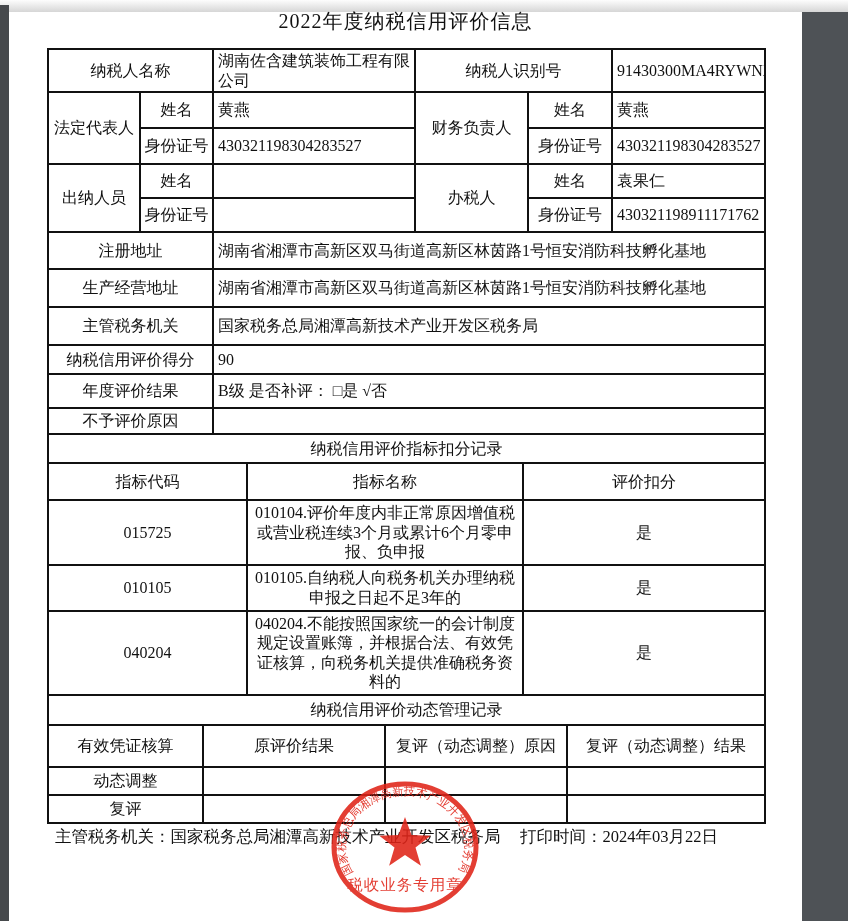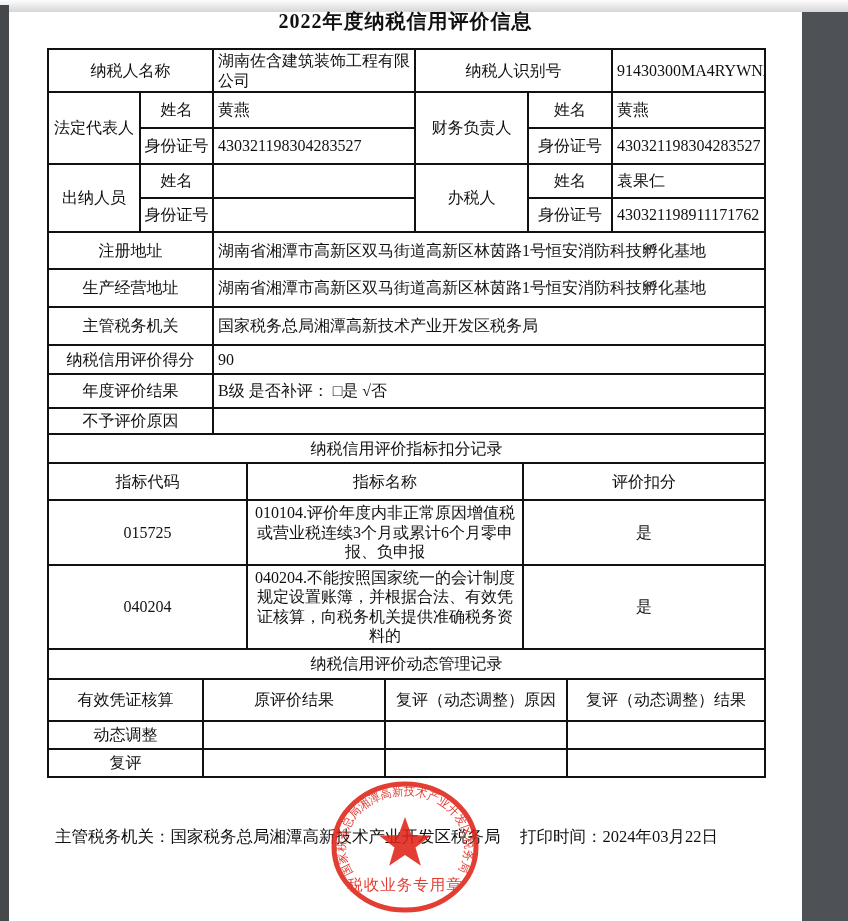--- a/index.html
+++ b/index.html
@@ -8,21 +8,21 @@
     font-family: "Liberation Serif", "DejaVu Serif", serif;
     background:#ffffff; color:#111;
     position:relative; overflow:hidden;
   }
   .top-band { position:absolute; left:0; top:0; width:848px; height:12px;
     background:linear-gradient(#fdfdfd, #d6d6d6); }
   .left-strip { position:absolute; left:0; top:5px; width:9px; height:916px; background:#46494c; }
   .right-panel { position:absolute; left:802px; top:12px; width:46px; height:909px; background:#4e5256; }
 
   .doc-title { position:absolute; left:48px; top:8px; width:715px;
-    text-align:center; font-size:20px; font-weight:bold; letter-spacing:1px; }
+    text-align:center; font-size:20px; font-weight:normal; letter-spacing:1px; }
 
   .tables { position:absolute; left:47px; top:48px; width:717px; }
   table { border-collapse:collapse; table-layout:fixed; width:717px; }
   table.t2, table.t3 { margin-top:-2px; }
   td { border:2px solid #111; font-size:16px; line-height:1.22;
        vertical-align:middle; overflow:hidden; }
   td.lab { text-align:center; padding:1px 2px; }
   td.val { text-align:left; padding:1px 4px; }
   td.ctr { text-align:center; padding:2px 6px; }
   td.sect { text-align:center; font-size:16px; padding:2px;margin-top:21px; }
@@ -130,20 +130,25 @@
         <tr style="height:37px">
       <td class="ctr">指标代码</td>
       <td class="ctr">指标名称</td>
       <td class="ctr">评价扣分</td>
     </tr>
     <tr style="height:61px">
       <td class="ctr">015725</td>
       <td class="ctr">010104.评价年度内非正常原因增值税或营业税连续3个月或累计6个月零申报、负申报</td>
       <td class="ctr">是</td>
     </tr>
+    <tr style="height:46px">
+      <td class="ctr">010105</td>
+      <td class="ctr">010105.自纳税人向税务机关办理纳税申报之日起不足3年的</td>
+      <td class="ctr">是</td>
+    </tr>
     <tr style="height:52px">
       <td class="ctr">040204</td>
       <td class="ctr">040204.不能按照国家统一的会计制度规定设置账簿，并根据合法、有效凭证核算，向税务机关提供准确税务资料的</td>
       <td class="ctr">是</td>
     </tr>
     <tr style="height:30px">
       <td class="sect" colspan="3">纳税信用评价动态管理记录</td>
     </tr>
   </tbody>
     </table>

